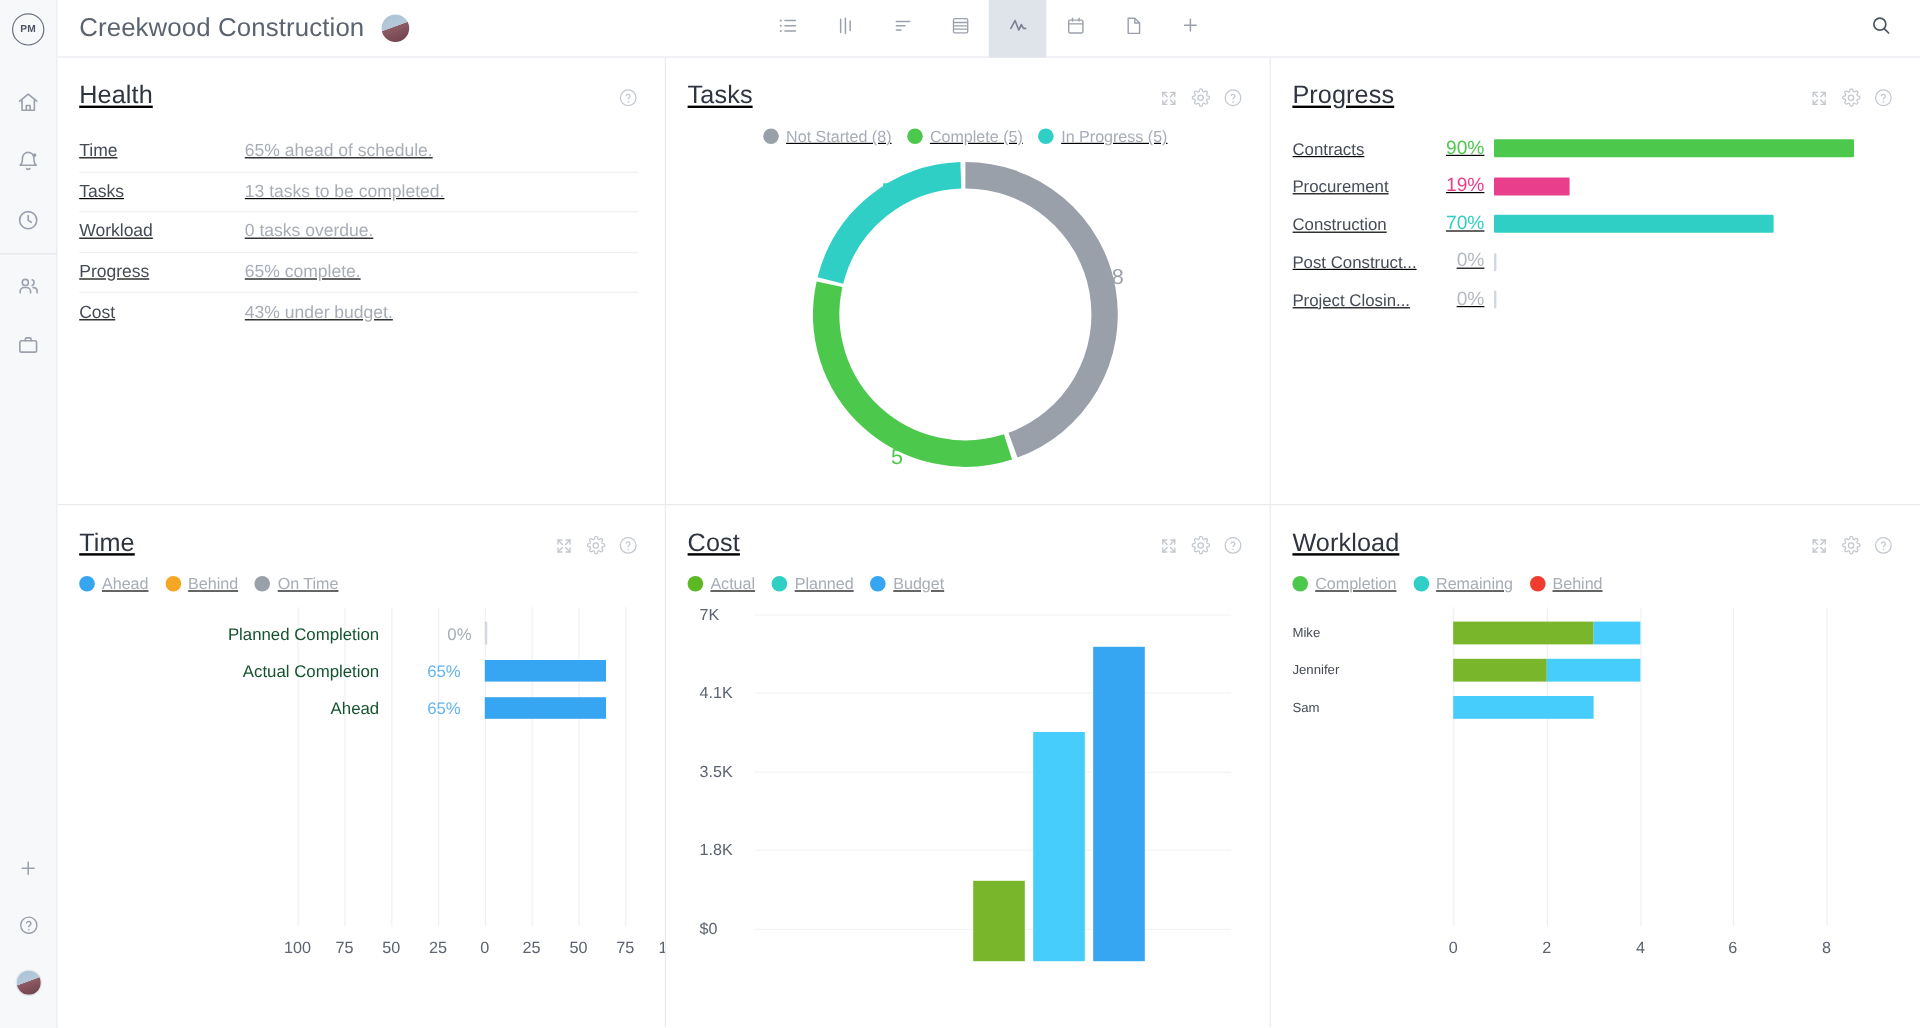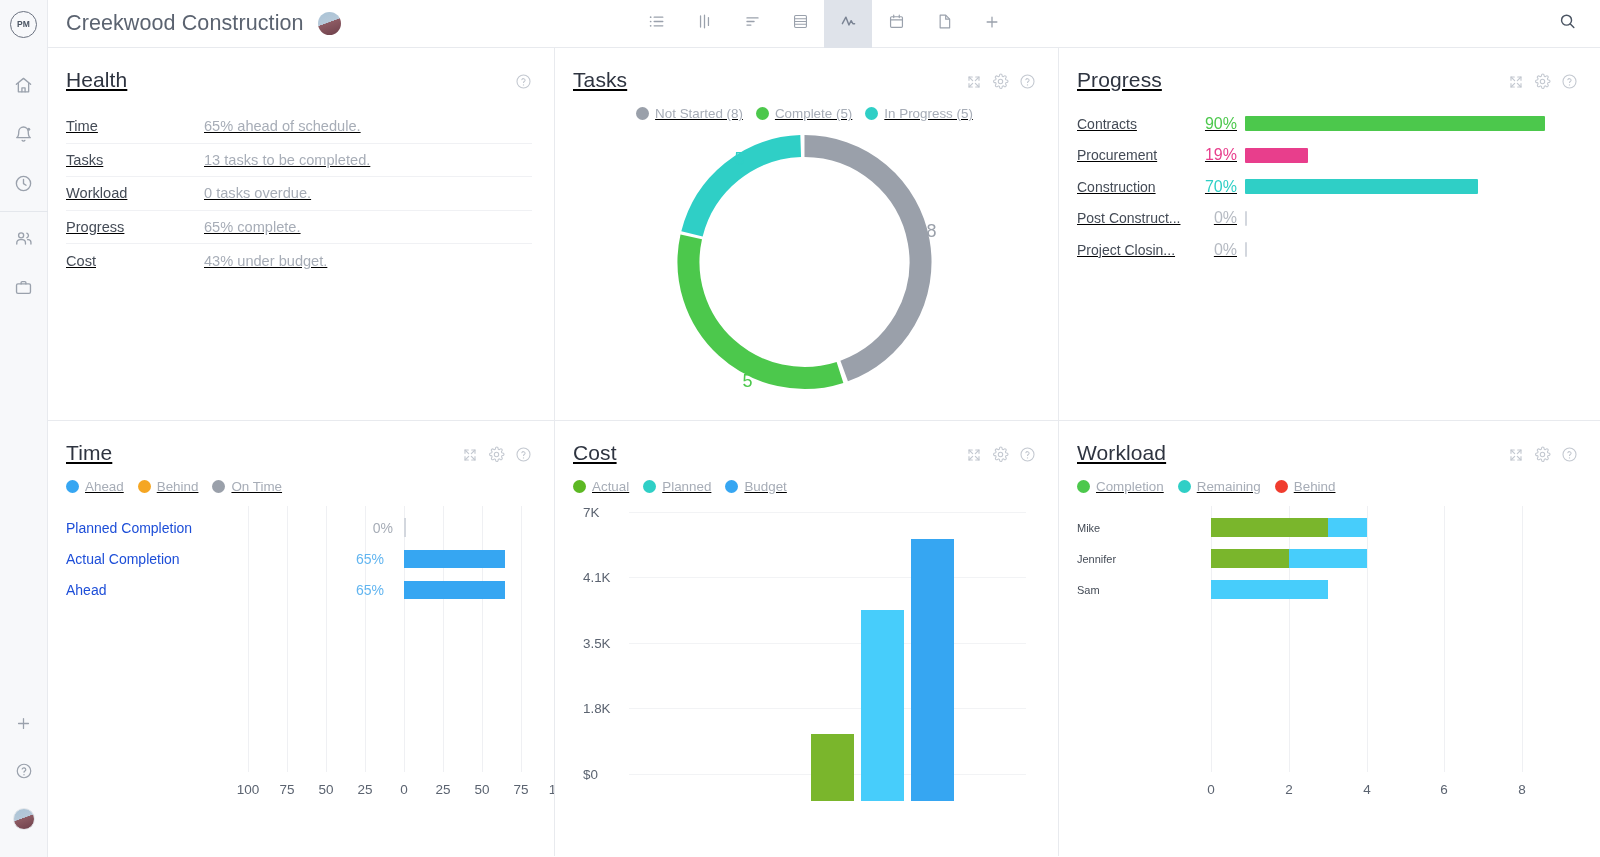--- a/index.html
+++ b/index.html
@@ -113,21 +113,21 @@
   .prog-track { flex: 1; height: 15px; position: relative; }
   .prog-bar { height: 15px; border-radius: 1px; }
   .prog-bar.zero { width: 2px; background: #d3d7de; }
 
   
   .time-chart { position: relative; margin-top: 12px; height: 300px; }
   .time-grid { position: absolute; inset: 0 0 34px 0; }
   .tgline { position: absolute; top: 0; bottom: 0; width: 1px; background: #eff0f3; }
   .time-rows { position: absolute; left: 0; right: 0; top: 6px; }
   .time-row { display: flex; align-items: center; height: 31px; font-size: 14px; position: relative; }
-  .time-label { width: 250px; color: #1d4ed8; }
+  .time-label { width: 250px; color: #14532d; text-align: right; }
   .time-val { position: absolute; font-size: 14px; text-align: right; width: 40px; }
   .time-bar { position: absolute; height: 18px; background: #36a6f2; }
   .time-bar.zero { width: 2px; background: #d3d7de; height: 19px; }
   .axis-labels { position: absolute; left: 0; right: 0; bottom: 4px; height: 20px; }
   .axis-tick { position: absolute; font-size: 13.5px; color: #5b6370; transform: translateX(-50%); }
 
   
   .cost-chart { position: relative; margin-top: 10px; height: 305px; }
   .cost-ylabel { position: absolute; right: 100%; margin-right: 0; font-size: 13.4px; color: #5b6370; white-space: nowrap; transform: translateY(-50%); }
   .cost-plot { position: absolute; left: 56px; right: 10px; top: 8px; bottom: 8px; }

